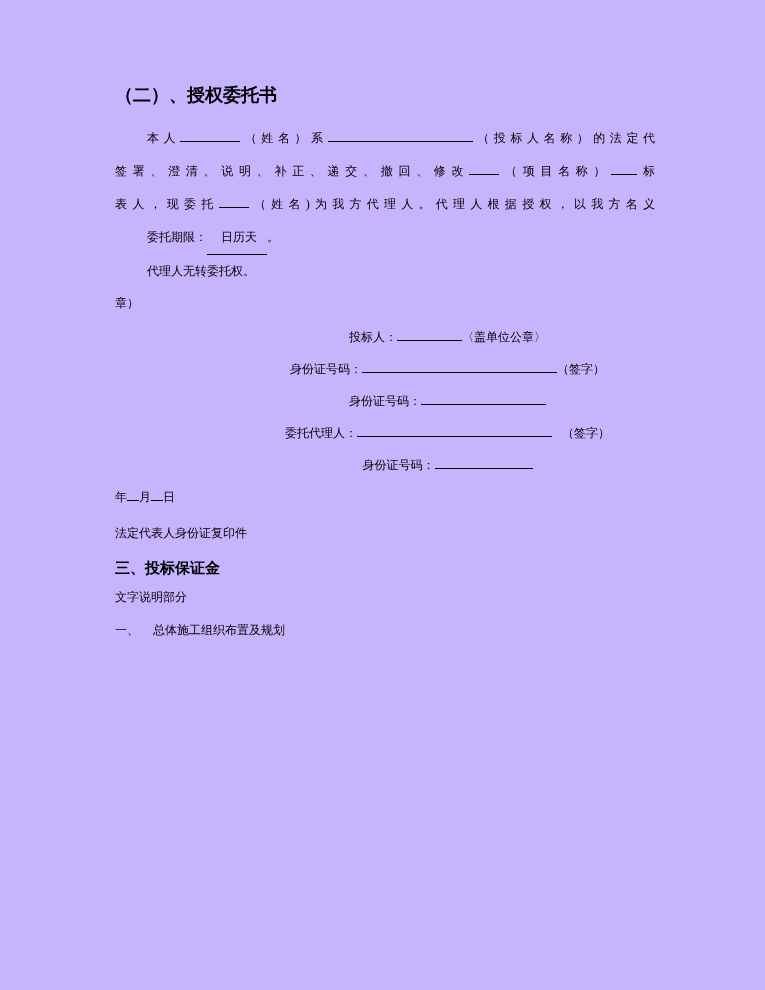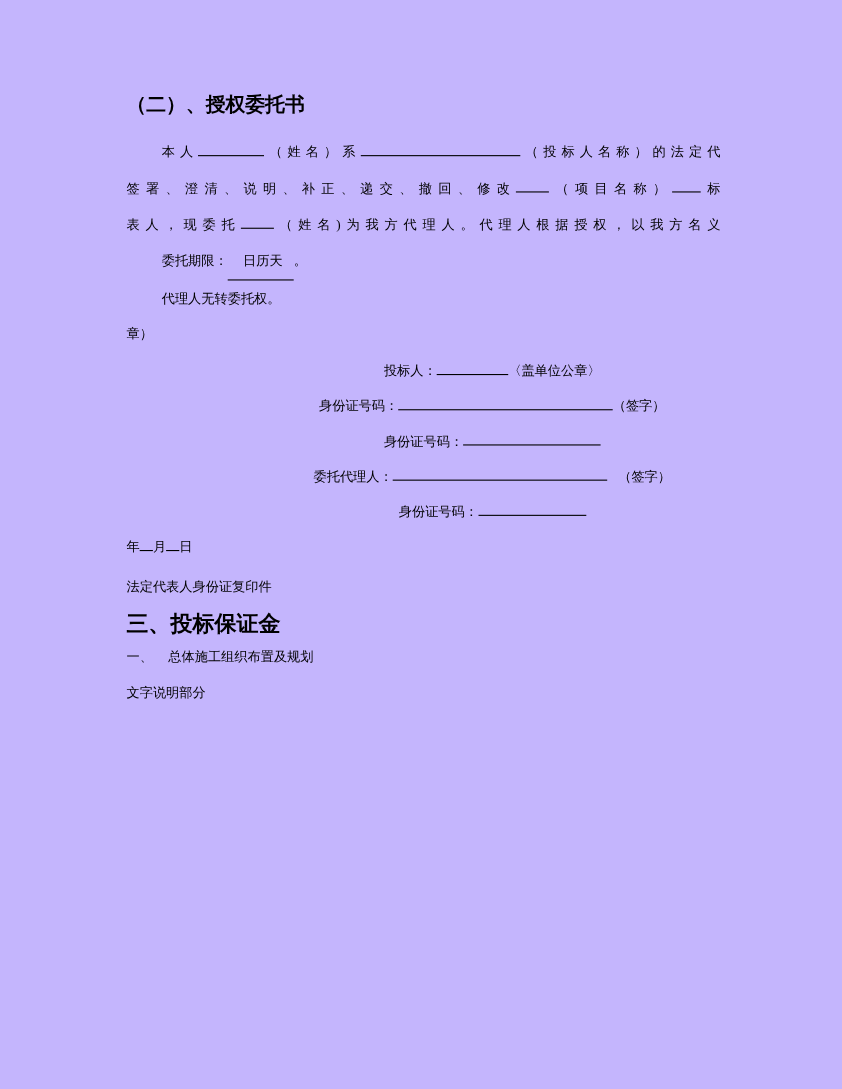--- a/index.html
+++ b/index.html
@@ -56,21 +56,21 @@
     border-bottom: 1px solid #000;
     padding: 0 10px 0 14px;
   }
   .gap8 { display: inline-block; width: 10px; }
   .numgap { display: inline-block; width: 14px; }
   .sign { margin-left: 125px; margin-top: 2px; text-align: center; }
   .sign .ln { line-height: 32px; }
   .date { }
   .copies { margin-top: 4px; }
   .sec {
-    font-size: 20px;
+    font-size: 15px;
     font-weight: bold;
     line-height: 26px;
     margin: 12px 0 0 0;
   }
   .sec.first { margin-top: 6px; }
 </style>
 </head>
 <body>
 
 <div class="page">
@@ -101,19 +101,19 @@
     </div>
 
     <div class="ln date"><span>年</span><span class="blank w12"></span><span>月</span><span class="blank w12"></span><span>日</span></div>
 
     <div class="copies">
       <div class="ln tight">法定代表人身份证复印件</div>
     </div>
 
     <div class="sec first">三、投标保证金</div>
 
+    <div class="ln">文字说明部分</div>
+
     <div class="ln"><span>一、</span><span class="numgap"></span><span>总体施工组织布置及规划</span></div>
-
-    <div class="ln">文字说明部分</div>
 
 
   </div>
 </div>
 
 </body></html>

